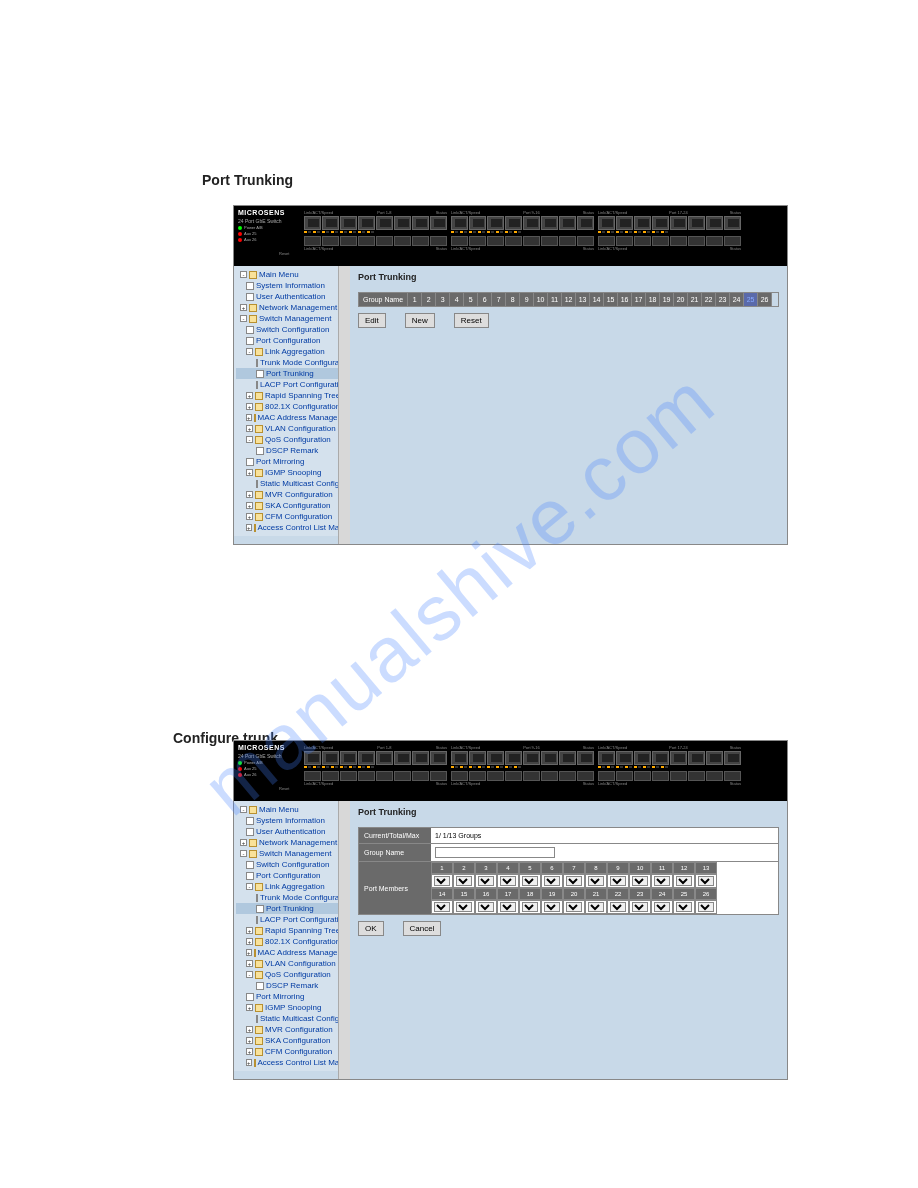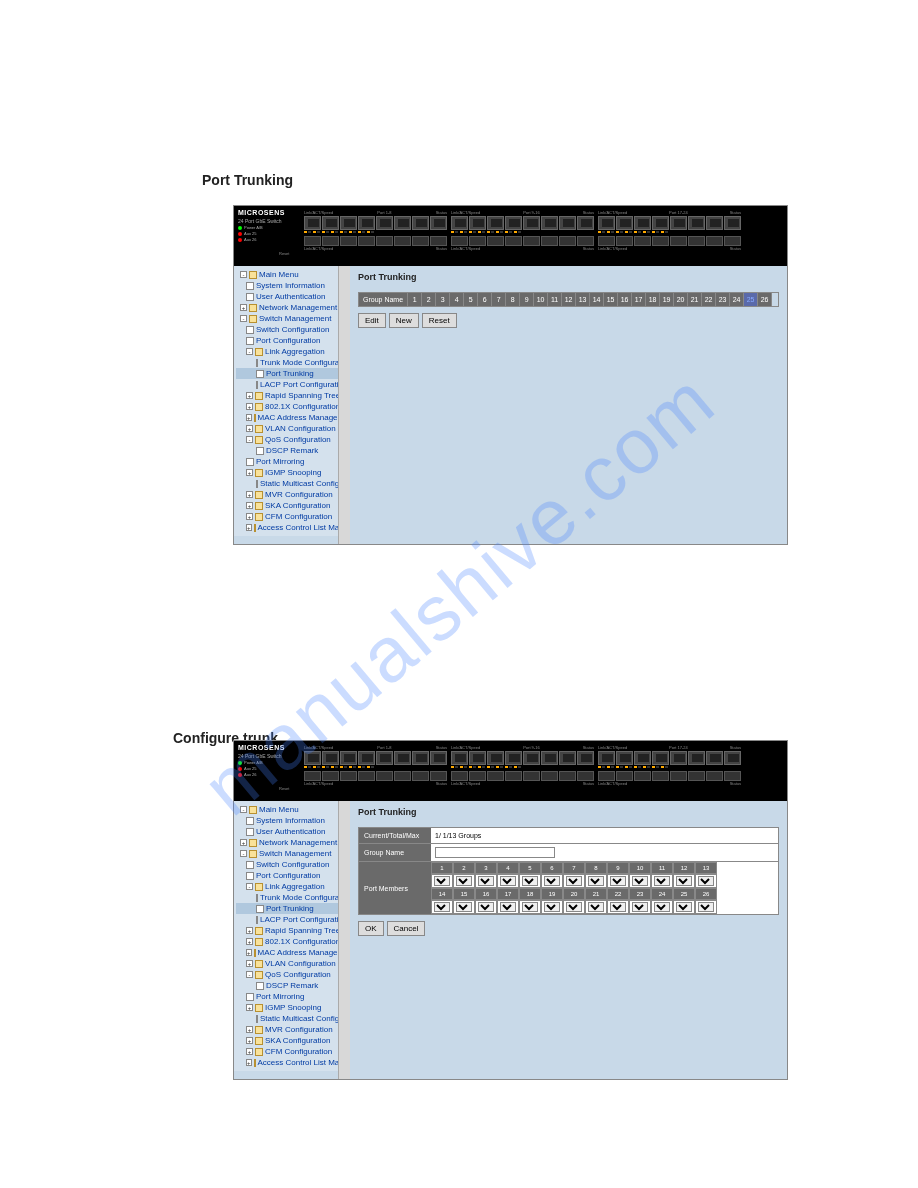--- a/index.html
+++ b/index.html
@@ -42,21 +42,21 @@
 .nav-ico { display: inline-block; width: 8px; height: 8px; margin-right: 2px; background: #f9e29a; border: 1px solid #b89030; }
 .nav-ico.doc { background: #fff; border-color: #888; }
 .exp { display: inline-block; width: 7px; height: 7px; border: 1px solid #888; background: #fff; color: #333; font-size: 6px; line-height: 6px; text-align: center; margin-right: 2px; }
 .content { flex: 1; background: #c8d9e8; padding: 6px 8px; position: relative; }
 .content-title { font-weight: bold; font-size: 9px; margin-bottom: 10px; color: #222; }
 .grp-table { display: flex; margin-bottom: 6px; border: 1px solid #888; }
 .grp-hdr { background: #6a6a6a; color: #fff; font-size: 7px; padding: 3px 4px; border-right: 1px solid #888; }
 .grp-cell { background: #6a6a6a; color: #fff; font-size: 7px; width: 14px; text-align: center; padding: 3px 0; border-right: 1px solid #888; }
 .grp-cell.sel { background: #5a6aaa; color: #8af; }
 .btn { border: 1px solid #888; background: #ddd; font-size: 8px; padding: 2px 6px; cursor: pointer; }
-.btns { display: flex; gap: 3px; }
+.btns { display: flex; gap: 19px; }
 .form-tbl { border: 1px solid #888; background: #fff; margin-bottom: 6px; }
 .form-row { display: flex; border-bottom: 1px solid #888; }
 .form-row:last-child { border-bottom: none; }
 .form-lbl { background: #6a6a6a; color: #fff; font-size: 7px; padding: 4px 5px; width: 72px; display: flex; align-items: center; }
 .form-val { flex: 1; padding: 3px 4px; font-size: 7px; display: flex; align-items: center; }
 .form-val input { font-size: 7px; padding: 1px; border: 1px solid #888; width: 120px; }
 .port-grid { flex: 1; }
 .port-grid-row { display: flex; }
 .pgc { background: #6a6a6a; color: #fff; font-size: 6px; width: 22px; height: 12px; border: 1px solid #888; display: flex; align-items: center; justify-content: center; }
 .pgs { background: #fff; width: 22px; height: 14px; border: 1px solid #888; display: flex; align-items: center; justify-content: center; }

